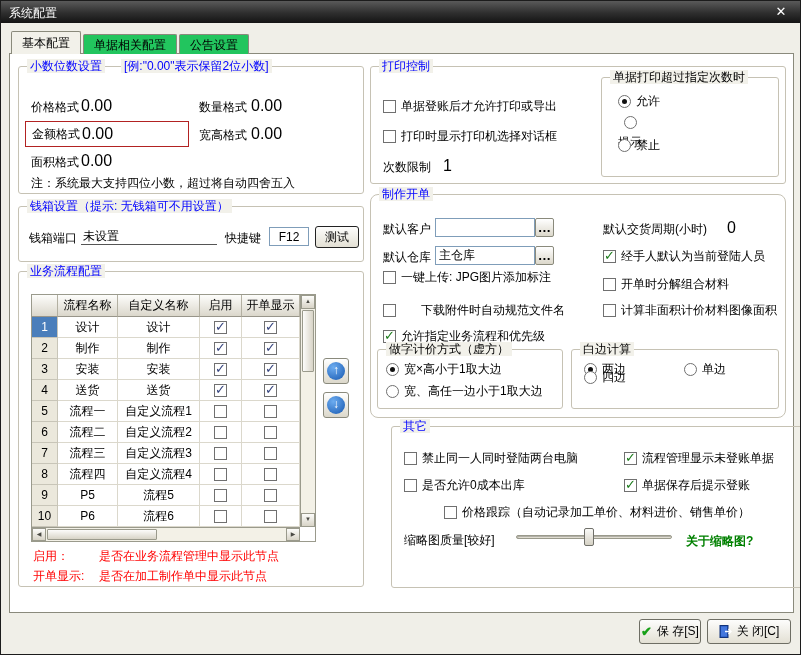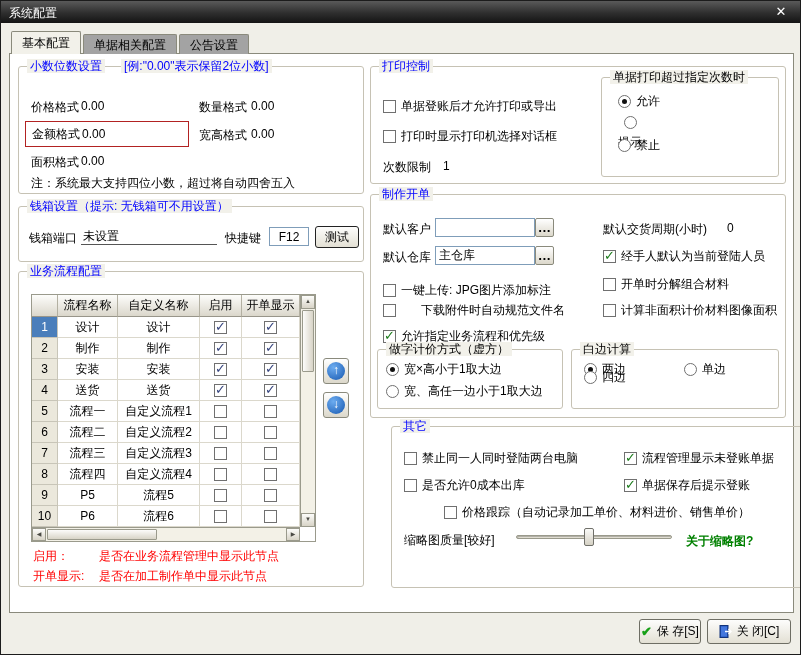--- a/index.html
+++ b/index.html
@@ -9,40 +9,40 @@
 
   
   .titlebar { position:absolute; top:0; left:0; right:0; height:22px;
     background:linear-gradient(180deg,#5a5a5a 0%,#2e2e2e 55%,#141414 100%); color:#fff; }
   .titlebar .title { position:absolute; left:8px; top:4px; font-size:12px; white-space:nowrap; }
   .titlebar .close { position:absolute; right:6px; top:3px; width:26px; height:16px; text-align:center;
     color:#fff; font-size:13px; line-height:16px; font-weight:bold; cursor:default; }
 
   
   .tabstrip { position:absolute; top:30px; left:10px; height:23px; display:flex; align-items:flex-end; z-index:3; }
-  .tab { height:20px; line-height:20px; padding:0 10px; background:#a3a3a3; border:1px solid #8a8a7c;
+  .tab { height:20px; line-height:20px; padding:0 10px; background:#22c55e; border:1px solid #8a8a7c;
     border-bottom:none; border-radius:2px 2px 0 0; margin-right:2px; white-space:nowrap; }
   .tab.active { height:23px; line-height:22px; background:#f2f1ea; }
 
   .panel { position:absolute; left:8px; top:52px; width:785px; height:560px;
     border:1px solid #8a8a7c; background:#ffffff;text-decoration:underline; }
 
   
   .group { position:absolute; border:1px solid #c6c2b4; border-radius:3px; }
   .gtitle { position:absolute; top:-8px; left:8px; background:#f2f1ea; padding:0 3px;
     color:#0000ff; white-space:nowrap; line-height:14px; }
   .gtitle.black { color:#000; }
   .gtitle.hint { left:102px; }
 
   .lbl { position:absolute; white-space:nowrap; line-height:14px; }
   .note { position:absolute; white-space:nowrap; color:#000; }
   .note-red { position:absolute; white-space:nowrap; color:#ff0000; }
   .note-red .nlab { display:inline-block; width:66px; }
 
-  .flat-input { position:absolute; border:none; background:transparent; font-size:12px; font-family:inherit; height:16px; }
+  .flat-input { position:absolute; border:none; background:transparent; font-size:16px; font-family:inherit; height:16px; }
   .edit { position:absolute; border:1px solid #7f9db9; background:#fff; height:19px;
     font-size:12px; font-family:inherit; padding:0 3px; }
   .edit.center { text-align:center; }
   .btn-ellipsis { position:absolute; width:19px; height:19px; border:1px solid #8a8a7c;
     background:linear-gradient(#ffffff,#dcd8cb); text-align:center; line-height:15px; border-radius:2px; font-weight:bold; }
   .ul-val { position:absolute; border-bottom:1px solid #555; height:17px; padding-left:2px; white-space:nowrap; }
 
   
   .cbrow { position:absolute; white-space:nowrap; display:flex; align-items:center; gap:5px; height:14px; }
   .cb { display:inline-block; width:13px; height:13px; background:#fff; border:1px solid #707070;
@@ -330,40 +330,40 @@
           <span class="radio" data-checked="false"></span>
           <span>提示</span>
         </div>
         <div class="cbrow" style="left:16px; top:60px;">
           <span class="radio" data-checked="false"></span>
           <span>禁止</span>
         </div>
       </div>
     </div>
 
-    <div class="group" style="left:360px; top:140px; width:416px; height:224px;">
+    <div class="group" style="left:360px; top:140px; width:416px; height:224px;border-radius:8px;">
       <span class="gtitle">制作开单</span>
 
       <span class="lbl" style="left:12px; top:27px;">默认客户</span>
       <input class="edit" style="left: 64px; top: 23px; width: 100px;" value="">
       <button class="btn-ellipsis" style="left:164px; top:23px;">…</button>
 
       <span class="lbl" style="left:232px; top:27px;">默认交货周期(小时)</span>
       <input class="flat-input" style="left: 356px; top: 25px; width: 30px;" value="0">
 
       <span class="lbl" style="left:12px; top:55px;">默认仓库</span>
       <input class="edit" style="left: 64px; top: 51px; width: 100px;" value="主仓库">
       <button class="btn-ellipsis" style="left:164px; top:51px;">…</button>
 
       <div class="cbrow" style="left:232px; top:54px;">
         <span class="cb" data-checked="true"></span>
         <span>经手人默认为当前登陆人员</span>
       </div>
 
-      <div class="cbrow" style="left:12px; top:88px;">
+      <div class="cbrow" style="left:12px; top:75px;">
         <span class="cb" data-checked="false"></span>
         <span>一键上传: JPG图片添加标注</span>
       </div>
       <div class="cbrow" style="left:232px; top:82px;">
         <span class="cb" data-checked="false"></span>
         <span>开单时分解组合材料</span>
       </div>
 
       <div class="cbrow" style="left:12px; top:108px;gap:25px;">
         <span class="cb" data-checked="false"></span>

